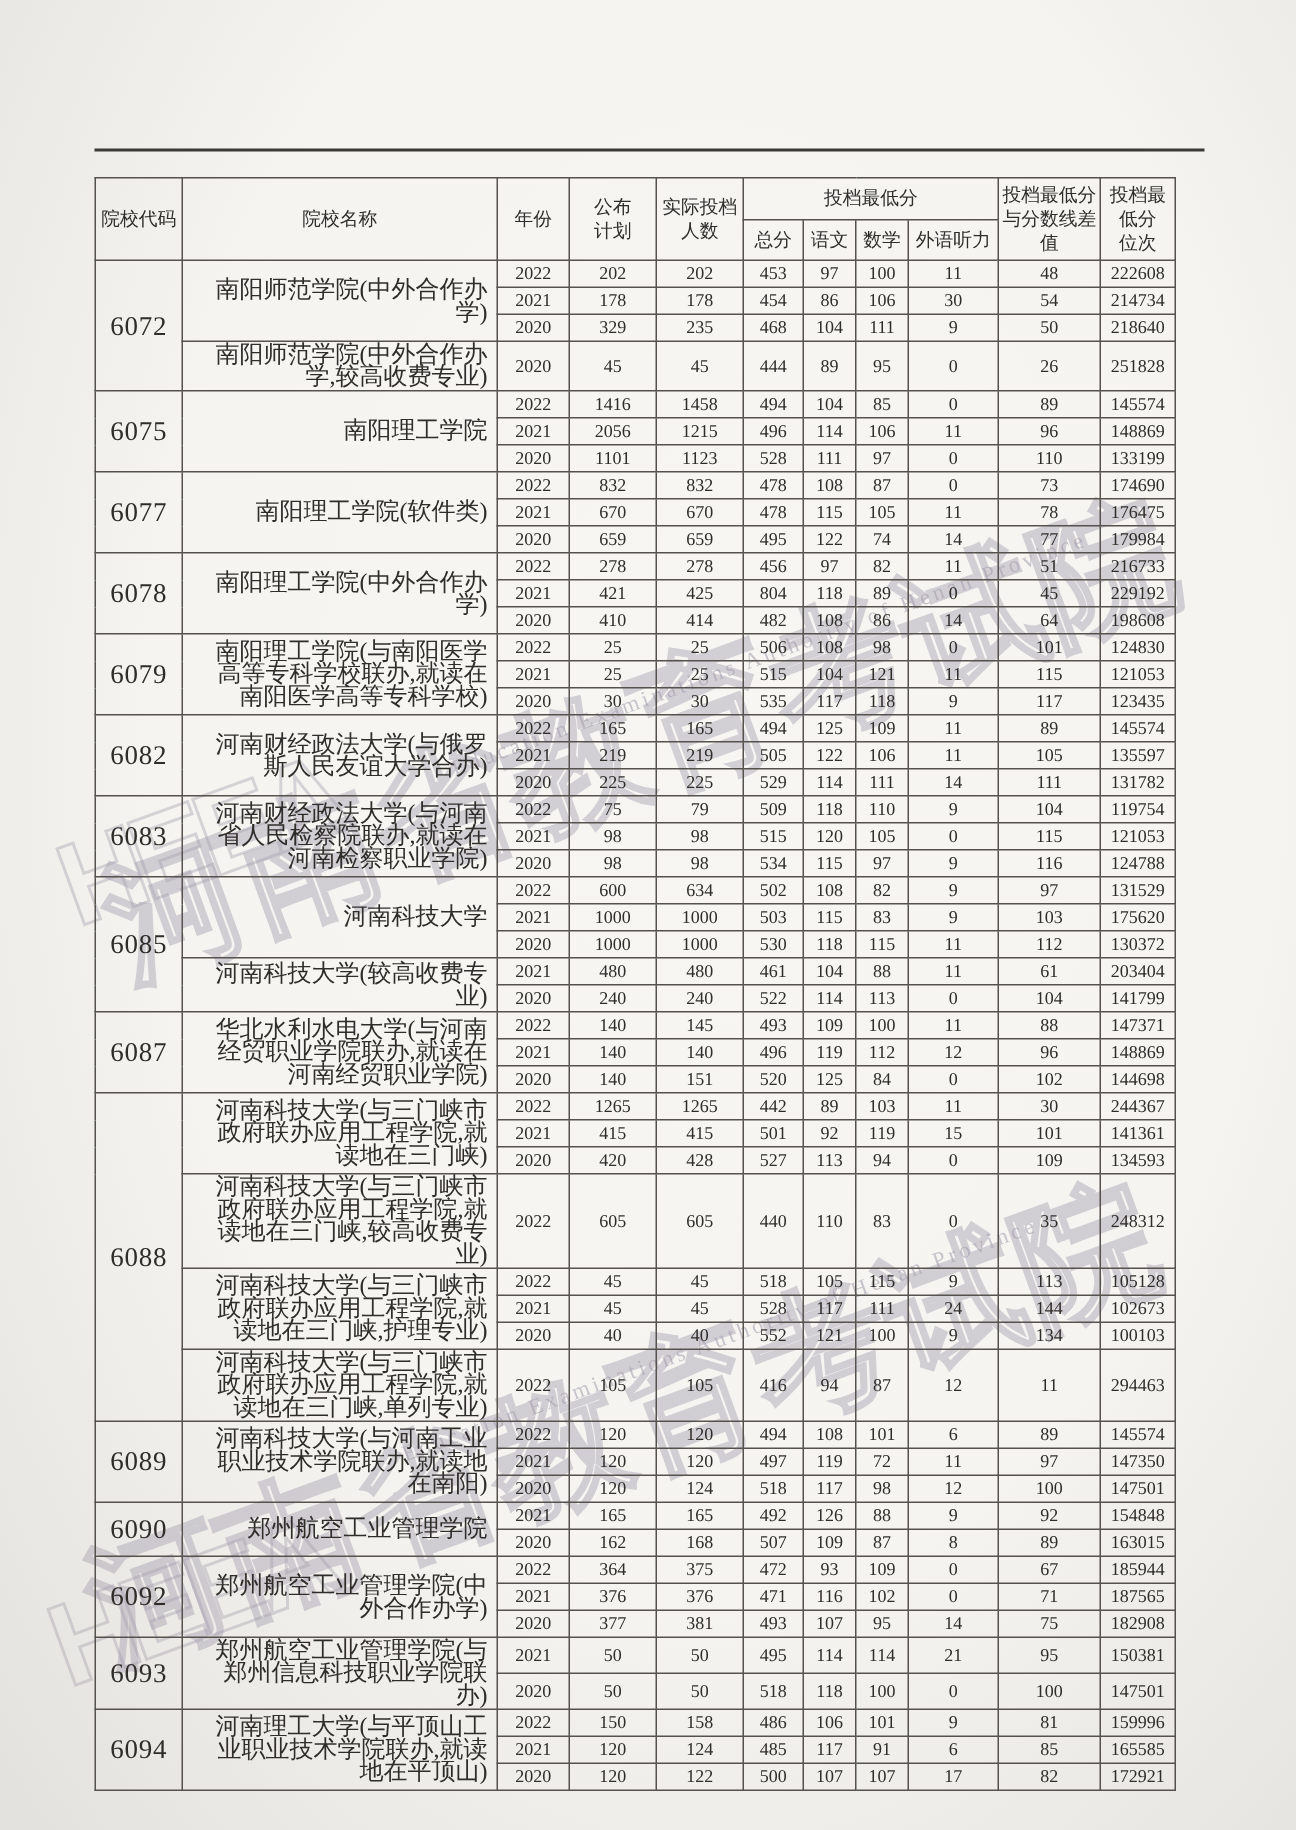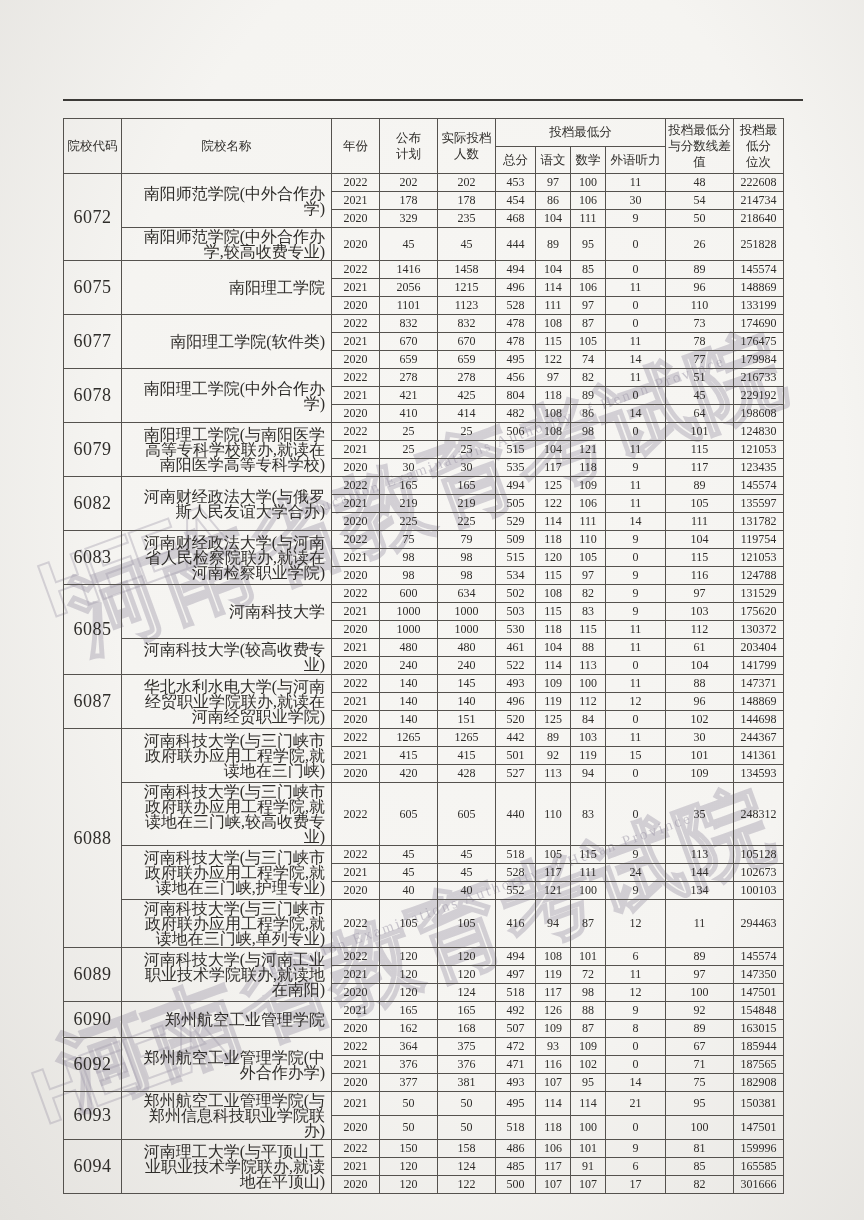--- a/index.html
+++ b/index.html
@@ -723,18 +723,18 @@
         </tr>
         <tr>
           <td>2020</td>
           <td>120</td>
           <td>122</td>
           <td>500</td>
           <td>107</td>
           <td>107</td>
           <td>17</td>
           <td>82</td>
-          <td>301666</td>
+          <td>172921</td>
         </tr>
       </tbody>
   </table>
 
 </div>
 
 </body></html>

